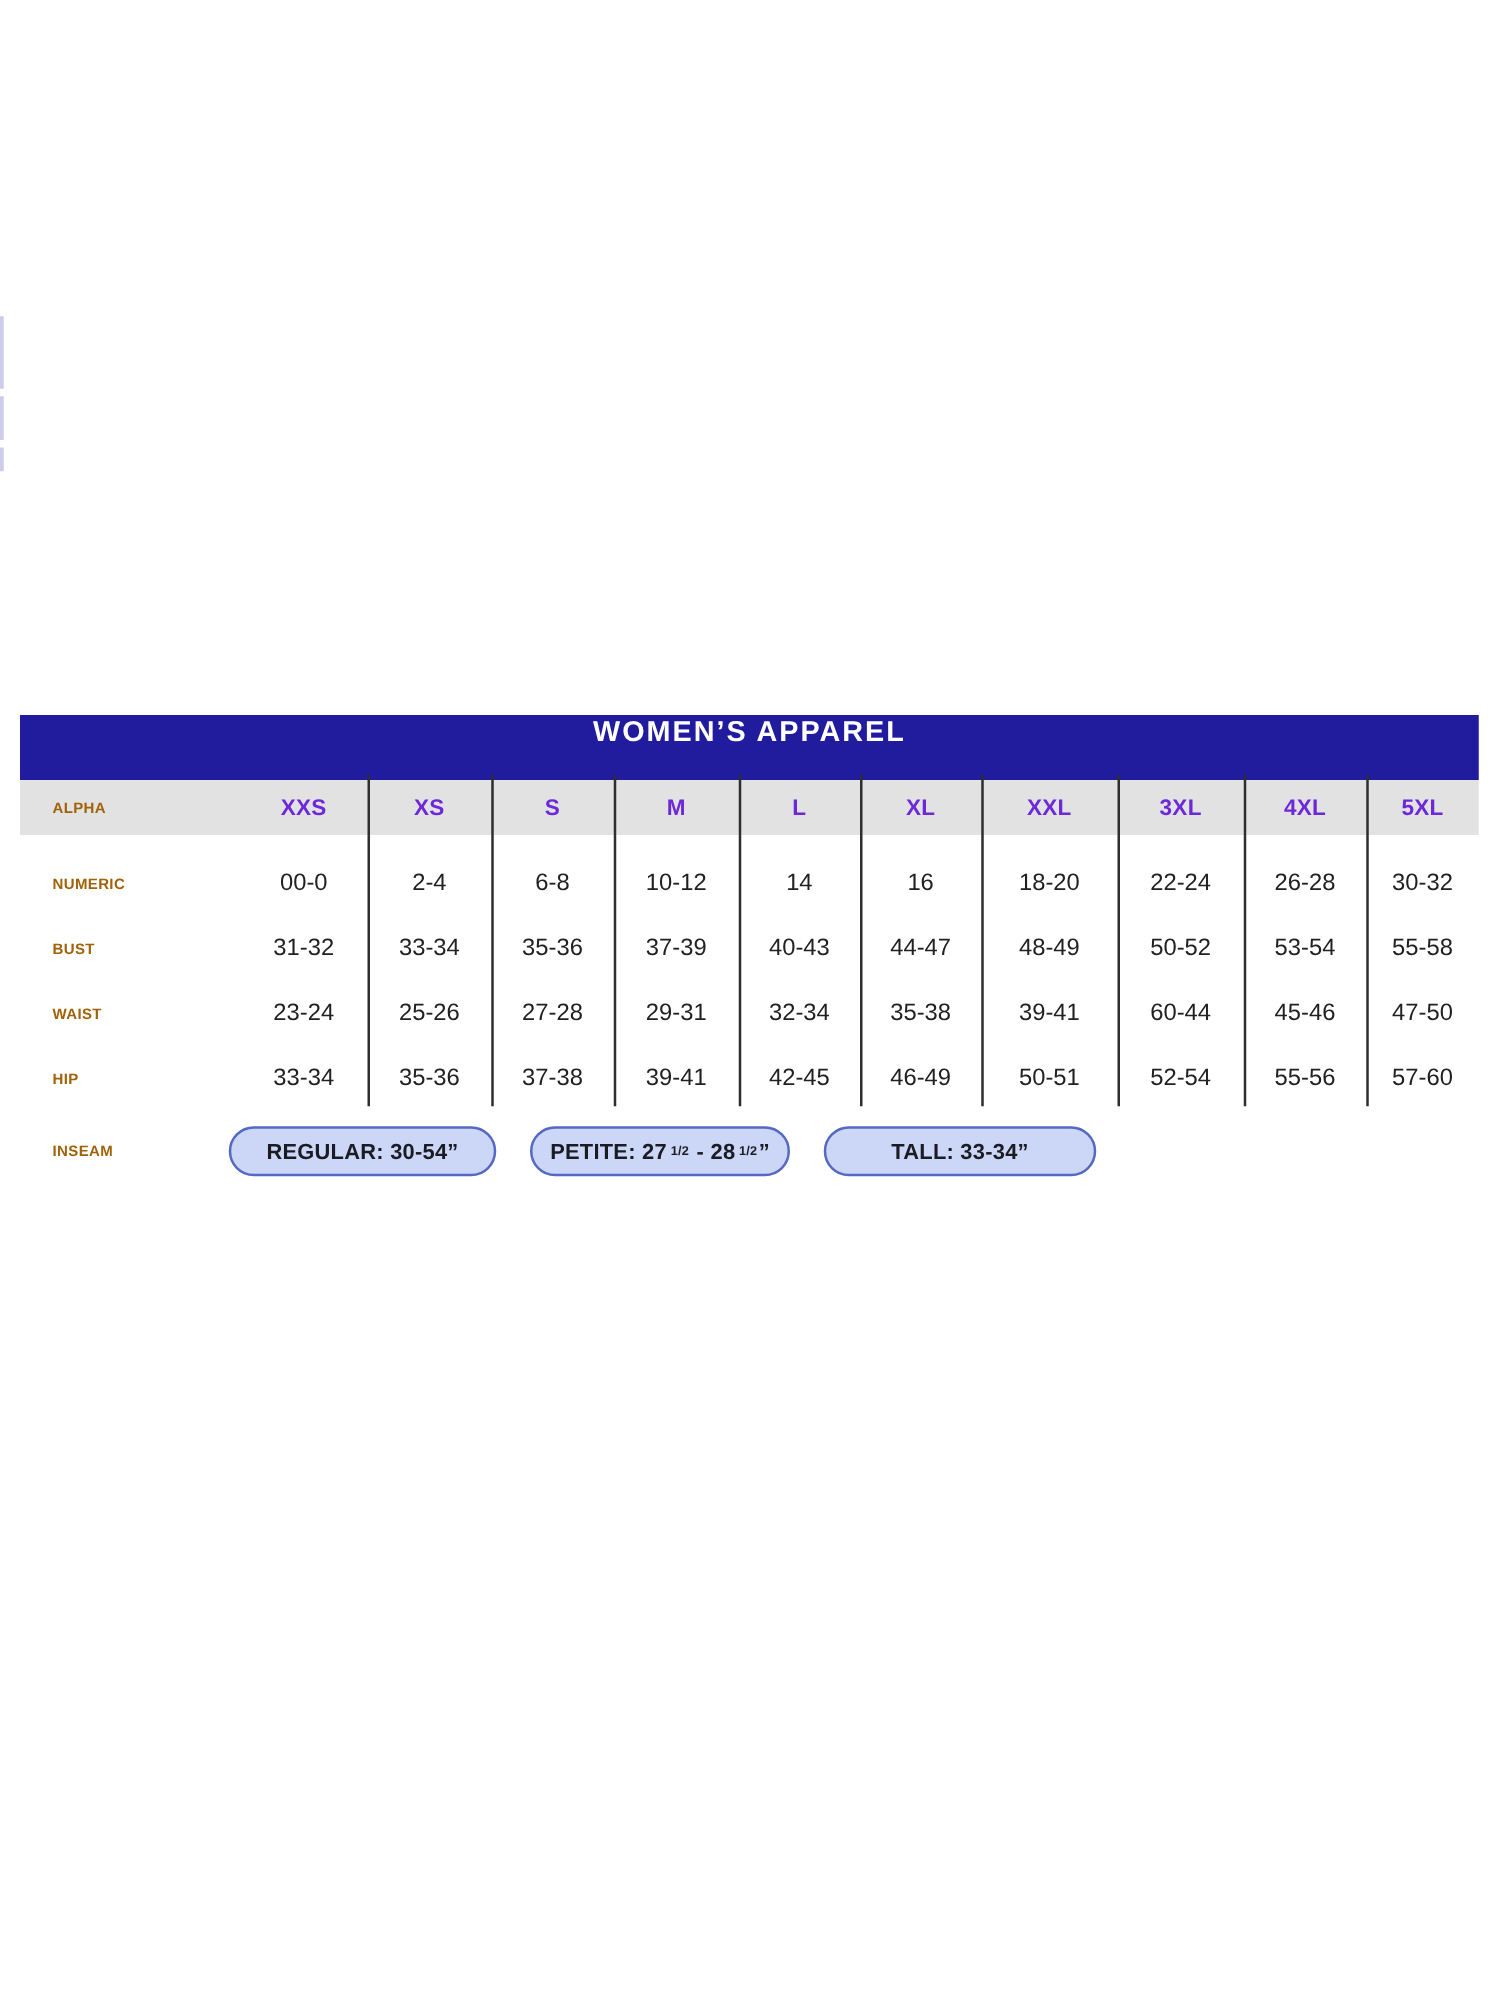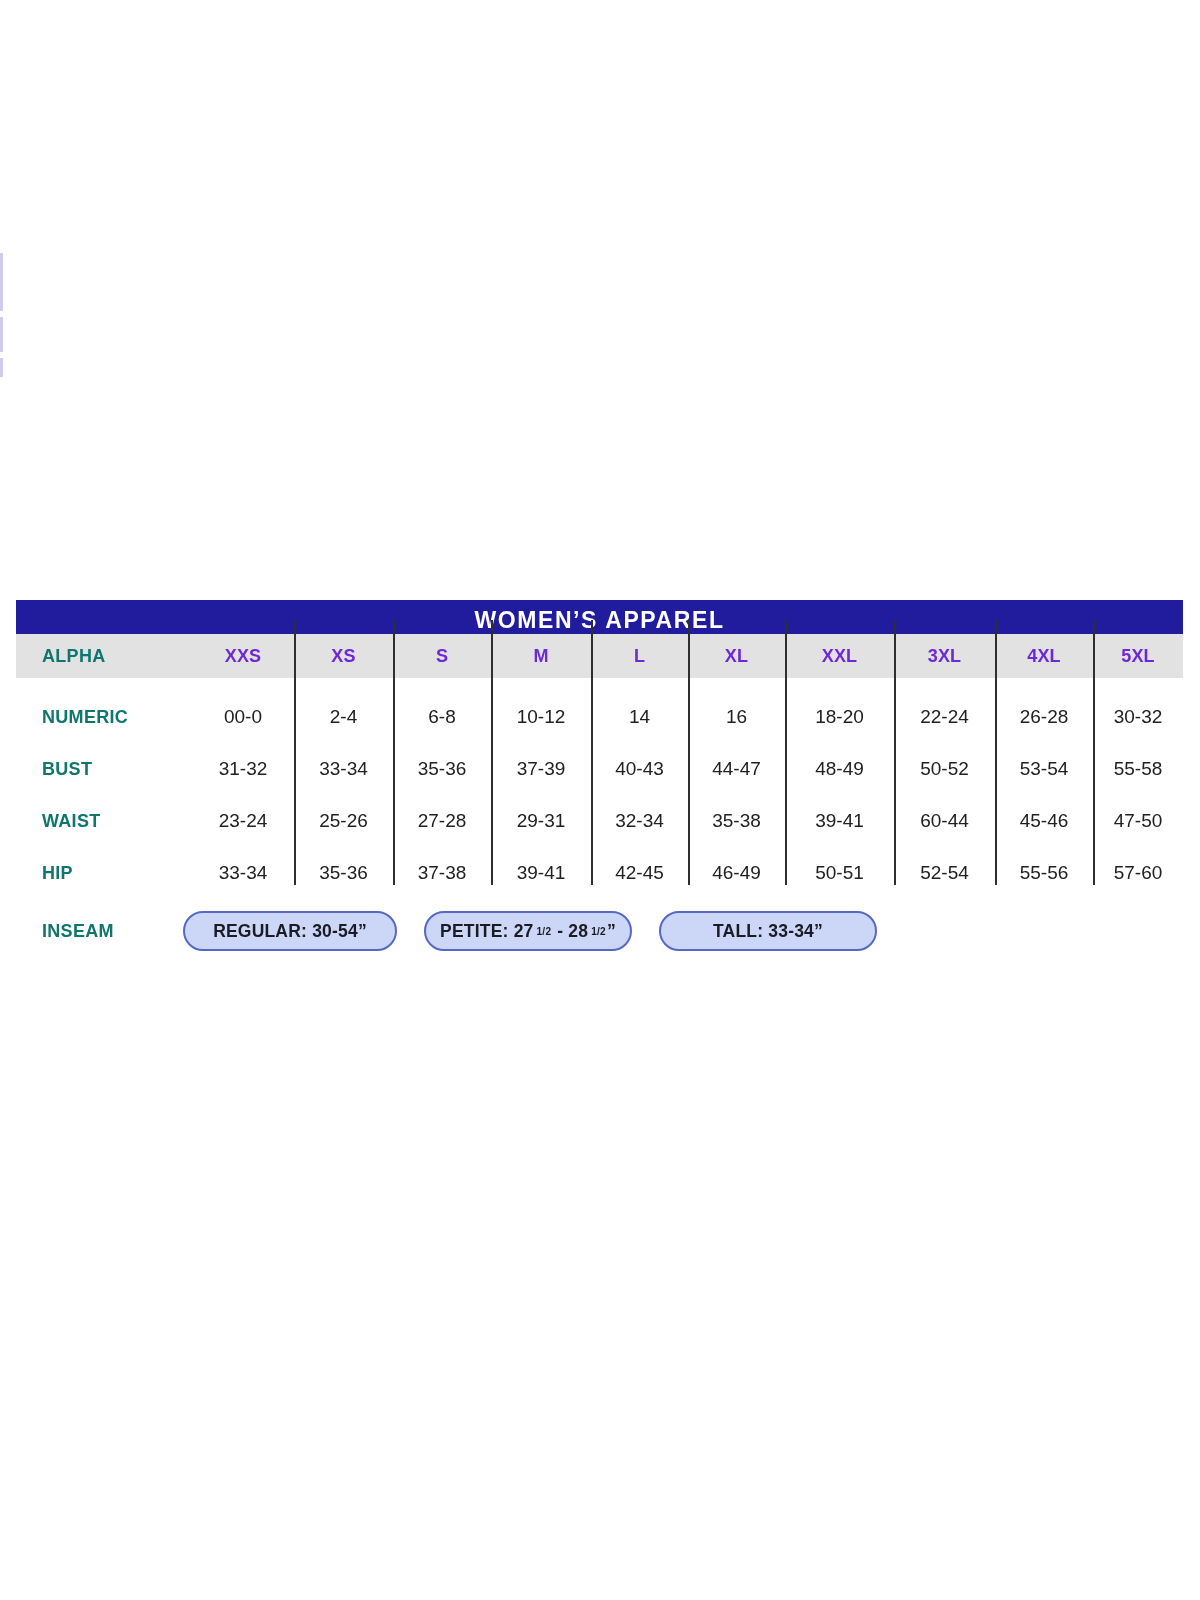--- a/index.html
+++ b/index.html
@@ -10,40 +10,40 @@
     -webkit-font-smoothing:antialiased;
   }
   .edge-mark { position:absolute; left:0; width:3px; background:#cfcbed; }
   .edge-mark.m1 { top:253px; height:58px; }
   .edge-mark.m2 { top:317px; height:35px; }
   .edge-mark.m3 { top:358px; height:19px; }
 
   .size-table { position:absolute; left:16px; top:572px; width:1167px; }
 
   .title-bar {
-    height:34px; background:#211b9e;
-    display:flex; align-items:flex-end; justify-content:center;margin-top:28px;
+    height:52px; background:#211b9e;
+    display:flex; align-items:flex-start; justify-content:center;
   }
   .title-text {
     color:#ffffff; font-size:23px; font-weight:700; letter-spacing:1.6px;
   }
 
   .grid-row {
     display:grid;
     grid-template-columns:176px 102px 99px 98px 100px 97px 97px 109px 101px 98px 90px;
     align-items:center;
   }
   .subheader { height:44px; background:#e2e2e2; }
   .head-cell {
     text-align:center; font-size:18px; font-weight:700; color:#6d28d9;
     letter-spacing:0.2px;
   }
   .label-cell {
-    text-align:left; padding-left:26px; font-size:18px; font-weight:700;
-    color:#0f766e; letter-spacing:0.3px;
+    text-align:left; padding-left:26px; font-size:12px; font-weight:700;
+    color:#a16207; letter-spacing:0.3px;
   }
   .body { position:relative; }
   .data-row { height:52px; }
   .data-row.first { margin-top:13px; }
   .value-cell { text-align:center; font-size:19px; font-weight:500; color:#212121; }
 
   .vline {
     position:absolute; top:48px; width:1.5px; height:265px; background:#2e2e2e;
   }
 

